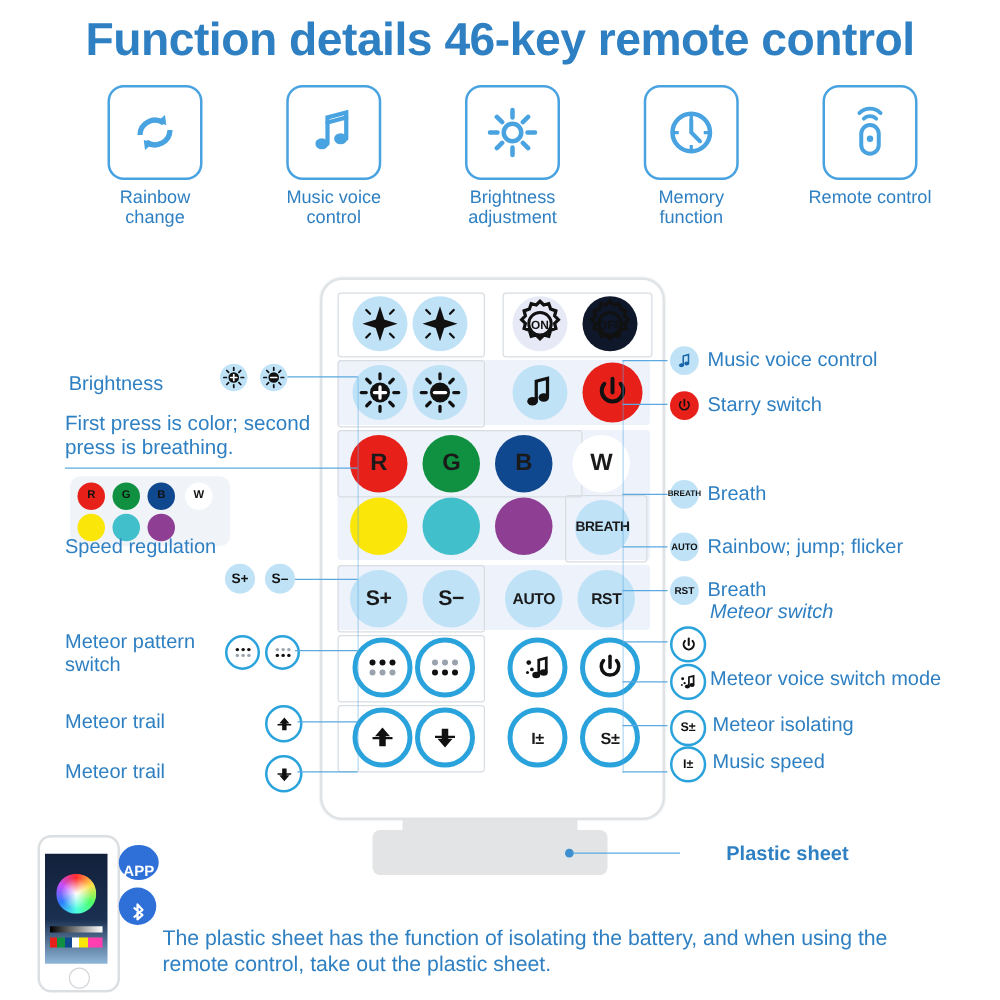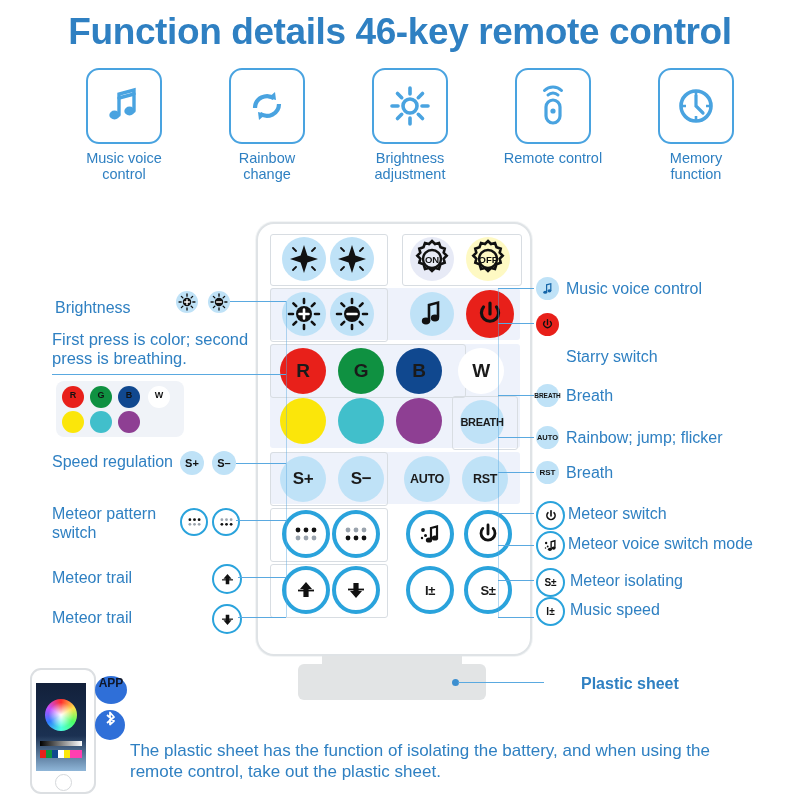--- a/index.html
+++ b/index.html
@@ -96,106 +96,106 @@
     overflow:hidden;
   }
   #wheel{
     position:absolute;left:9px;top:16px;width:32px;height:32px;border-radius:50%;
     background:
       radial-gradient(circle at 50% 50%, #ffffff 0%, rgba(255,255,255,0) 55%),
       conic-gradient(#ff2d2d,#ffe14d,#4dff66,#4dffe1,#2d7bff,#c34dff,#ff2d2d);
   }
   .badge{
     position:absolute;border-radius:50%;background:#2f6fd8;
-    display:flex;align-items:flex-start;justify-content:center;
-    color:#0f172a;font-weight:bold;
+    display:flex;align-items:flex-end;justify-content:center;
+    color:#ffffff;font-weight:bold;
   }
   #bottom-note{
     left:130px;top:740px;width:630px;font-size:17px;line-height:21px;color:#2f80c2;
   }
 </style>
 </head>
 <body>
 
 <div class="abs" id="page-title">Function details 46-key remote control</div>
 
 <div class="abs" id="feature-strip">
+
+  <div class="feature">
+    <div class="feature-box">
+      <svg class="ic" width="44" height="44" viewBox="0 0 44 44">
+        <g fill="none" stroke="#49a3e0" stroke-width="4.2">
+          <path d="M10 24a12 12 0 0 1 19-9.6"></path>
+          <path d="M34 20a12 12 0 0 1-19 9.6"></path>
+        </g>
+        <path d="M30 8l1 8-8-2z" fill="#49a3e0"></path>
+        <path d="M14 36l-1-8 8 2z" fill="#49a3e0"></path>
+      </svg>
+    </div>
+    <div class="feature-label" style="white-space:pre-line">Rainbow
+change</div>
+  </div>
 
   <div class="feature">
     <div class="feature-box">
       <svg class="ic" width="44" height="44" viewBox="0 0 44 44">
         <g fill="none" stroke="#49a3e0" stroke-width="3.4" stroke-linecap="round">
           <path d="M17 31V10l15-4v21"></path>
             <path d="M17 14l15-4"></path>
         </g>
         <ellipse cx="12.5" cy="31" rx="5.2" ry="4.4" fill="#49a3e0"></ellipse>
         <ellipse cx="27.5" cy="27" rx="5.2" ry="4.4" fill="#49a3e0"></ellipse>
       </svg>
     </div>
     <div class="feature-label" style="white-space:pre-line">Music voice
 control</div>
-  </div>
-
-  <div class="feature">
-    <div class="feature-box">
-      <svg class="ic" width="44" height="44" viewBox="0 0 44 44">
-        <g fill="none" stroke="#49a3e0" stroke-width="4.2">
-          <path d="M10 24a12 12 0 0 1 19-9.6"></path>
-          <path d="M34 20a12 12 0 0 1-19 9.6"></path>
-        </g>
-        <path d="M30 8l1 8-8-2z" fill="#49a3e0"></path>
-        <path d="M14 36l-1-8 8 2z" fill="#49a3e0"></path>
-      </svg>
-    </div>
-    <div class="feature-label" style="white-space:pre-line">Rainbow
-change</div>
   </div>
 
 
   <div class="feature">
     <div class="feature-box">
       <svg class="ic" width="44" height="44" viewBox="0 0 44 44">
         <circle cx="22" cy="22" r="7" fill="none" stroke="#49a3e0" stroke-width="3.6"></circle>
         <g stroke="#49a3e0" stroke-width="3.6" stroke-linecap="round">
           <path d="M22 4v6M22 34v6M4 22h6M34 22h6"></path>
           <path d="M9.5 9.5l4.2 4.2M30.3 30.3l4.2 4.2M34.5 9.5l-4.2 4.2M13.7 30.3l-4.2 4.2"></path>
         </g>
       </svg>
     </div>
     <div class="feature-label" style="white-space:pre-line">Brightness
 adjustment</div>
-  </div>
-
-  <div class="feature">
-    <div class="feature-box">
-      <svg class="ic" width="44" height="44" viewBox="0 0 44 44">
-        <rect x="15" y="16" width="14" height="23" rx="7" fill="none" stroke="#49a3e0" stroke-width="3.2"></rect>
-        <circle cx="22" cy="27" r="2.6" fill="#49a3e0"></circle>
-        <g fill="none" stroke="#49a3e0" stroke-width="3" stroke-linecap="round">
-          <path d="M17 11a7 7 0 0 1 10 0"></path>
-            <path d="M13.5 6.5a12 12 0 0 1 17 0"></path>
-        </g>
-      </svg>
-    </div>
-    <div class="feature-label" style="white-space:pre-line">Remote control</div>
   </div>
 
   <div class="feature">
     <div class="feature-box">
       <svg class="ic" width="44" height="44" viewBox="0 0 44 44">
         <circle cx="22" cy="22" r="15" fill="none" stroke="#49a3e0" stroke-width="3.6"></circle>
         <path d="M22 12v10l7 7" fill="none" stroke="#49a3e0" stroke-width="3.2" stroke-linecap="round"></path>
         <g stroke="#49a3e0" stroke-width="2.6">
             <path d="M7 22h5M32 22h5M22 7v5M22 32v5"></path>
           </g>
       </svg>
     </div>
     <div class="feature-label" style="white-space:pre-line">Memory
 function</div>
   </div>
+
+  <div class="feature">
+    <div class="feature-box">
+      <svg class="ic" width="44" height="44" viewBox="0 0 44 44">
+        <rect x="15" y="16" width="14" height="23" rx="7" fill="none" stroke="#49a3e0" stroke-width="3.2"></rect>
+        <circle cx="22" cy="27" r="2.6" fill="#49a3e0"></circle>
+        <g fill="none" stroke="#49a3e0" stroke-width="3" stroke-linecap="round">
+          <path d="M17 11a7 7 0 0 1 10 0"></path>
+            <path d="M13.5 6.5a12 12 0 0 1 17 0"></path>
+        </g>
+      </svg>
+    </div>
+    <div class="feature-label" style="white-space:pre-line">Remote control</div>
+  </div>
 </div>
 
 <div class="abs" id="remote">
 
   <div class="panel-out" style="left:12px;top:10px;width:116px;height:50px;"></div>
   <div class="panel-out" style="left:144px;top:10px;width:118px;height:50px;"></div>
 
   <div class="btn bblue" style="left:24px;top:13px;width:44px;height:44px;">
     <svg width="34" height="34" viewBox="0 0 34 34">
       <path d="M17 3l3.4 10.6L31 17l-10.6 3.4L17 31l-3.4-10.6L3 17l10.6-3.4z" fill="#111"></path>
@@ -213,21 +213,21 @@
     </svg>
   </div>
 
   <div class="btn" style="left:152px;top:13px;width:44px;height:44px;background:#e7eaf6;">
     <svg width="40" height="40" viewBox="0 0 40 40">
       <path d="M20 2l3 3 4-1 1.5 4.2 4.2 1.5-1 4 3 3-3 3 1 4-4.2 1.5L27 30l-4-1-3 3-3-3-4 1-1.5-4.8L7.3 23.7l1-4-3-3 3-3-1-4 4.2-1.5L13 4l4 1z" fill="none" stroke="#111" stroke-width="2.6"></path>
       <circle cx="20" cy="20" r="9" fill="none" stroke="#111" stroke-width="2.4"></circle>
       <text x="20" y="24" text-anchor="middle" font-size="9.5" font-weight="bold" fill="#111" font-family="Liberation Sans, sans-serif">ON</text>
     </svg>
   </div>
-  <div class="btn" style="left:208px;top:13px;width:44px;height:44px;background:#fef9c3;">
+  <div class="btn" style="left:208px;top:13px;width:44px;height:44px;background:#0f172a;">
     <svg width="40" height="40" viewBox="0 0 40 40">
       <path d="M20 2l3 3 4-1 1.5 4.2 4.2 1.5-1 4 3 3-3 3 1 4-4.2 1.5L27 30l-4-1-3 3-3-3-4 1-1.5-4.8L7.3 23.7l1-4-3-3 3-3-1-4 4.2-1.5L13 4l4 1z" fill="none" stroke="#111" stroke-width="2.6"></path>
       <circle cx="20" cy="20" r="9" fill="none" stroke="#111" stroke-width="2.4"></circle>
       <text x="20" y="24" text-anchor="middle" font-size="9.5" font-weight="bold" fill="#111" font-family="Liberation Sans, sans-serif">OFF</text>
     </svg>
   </div>
 
   <div class="panel" style="left:12px;top:64px;width:250px;height:52px;"></div>
   <div class="panel-out" style="left:12px;top:64px;width:116px;height:52px;"></div>
 
@@ -412,21 +412,21 @@
     <div class="sw-lbl">B</div>
     </div>
   <div class="sw" style="left:92px;top:5px;width:22px;height:22px;background:#ffffff;">
     <div class="sw-lbl" style="color:#111">W</div>
     </div>
   <div class="sw" style="left:6px;top:30px;width:22px;height:22px;background:#fbe60a;"></div>
   <div class="sw" style="left:34px;top:30px;width:22px;height:22px;background:#41bfcb;"></div>
   <div class="sw" style="left:62px;top:30px;width:22px;height:22px;background:#8e3f93;"></div>
 </div>
 
-<div class="cap" style="left:52px;top:452px;text-align:right;">Speed regulation</div>
+<div class="cap" style="left:52px;top:428px;text-align:right;">Speed regulation</div>
 <div class="chip bblue" style="left:180px;top:451px;width:24px;height:24px;font-size:11px;">S+</div>
 <div class="chip bblue" style="left:212px;top:451px;width:24px;height:24px;font-size:11px;">S–</div>
 <div class="lead" style="left:236px;top:463px;width:50px;"></div>
 
 <div class="cap wrap" style="left:52px;top:504px;width:130px;white-space:pre-line;">Meteor pattern
 switch</div>
 <div class="chip ringm" style="left:180px;top:508px;width:24px;height:24px;">
   <svg width="15" height="12" viewBox="0 0 26 20">
       <g fill="#111">
         <circle cx="5" cy="6" r="2.4"></circle>
@@ -486,42 +486,42 @@
   </div>
 <div class="cap" style="left:566px;top:279px;">Music voice control</div>
 
 <div class="lead" style="left:498px;top:323px;width:36px;"></div>
 <div class="chip" style="left:536px;top:313px;width:23px;height:23px;background:#e8201a;">
   <svg width="13" height="13" viewBox="0 0 30 30">
       <path d="M15 4v11" stroke="#111" stroke-width="3.2" stroke-linecap="round"></path>
   <path d="M8.5 8a8.6 8.6 0 1 0 13 0" fill="none" stroke="#111" stroke-width="3.2" stroke-linecap="round"></path>
     </svg>
   </div>
-<div class="cap" style="left:566px;top:315px;margin-top:32px;">Starry switch</div>
+<div class="cap" style="left:566px;top:315px;">Starry switch</div>
 
 <div class="lead" style="left:498px;top:395px;width:36px;"></div>
 <div class="chip bblue" style="left:536px;top:384px;width:23px;height:23px;font-size:6.5px;">BREATH</div>
 <div class="cap" style="left:566px;top:386px;">Breath</div>
 
 <div class="lead" style="left:498px;top:437px;width:36px;"></div>
 <div class="chip bblue" style="left:536px;top:426px;width:23px;height:23px;font-size:7.5px;">AUTO</div>
 <div class="cap" style="left:566px;top:428px;">Rainbow; jump; flicker</div>
 
 <div class="lead" style="left:498px;top:472px;width:36px;"></div>
 <div class="chip bblue" style="left:536px;top:461px;width:23px;height:23px;font-size:8px;">RST</div>
 <div class="cap" style="left:566px;top:463px;">Breath</div>
 
 <div class="lead" style="left:498px;top:513px;width:36px;"></div>
 <div class="chip ringm" style="left:536px;top:501px;width:25px;height:25px;">
   <svg width="14" height="14" viewBox="0 0 24 24">
       <path d="M12 3v9" stroke="#111" stroke-width="2.8" stroke-linecap="round"></path>
   <path d="M6.8 6.4a7 7 0 1 0 10.4 0" fill="none" stroke="#111" stroke-width="2.8" stroke-linecap="round"></path>
     </svg>
   </div>
-<div class="cap" style="left:568px;top:504px;">Meteor switch</div>
+<div class="cap" style="left:568px;top:480px;font-style:italic;">Meteor switch</div>
 
 <div class="lead" style="left:498px;top:545px;width:36px;"></div>
 <div class="chip ringm" style="left:536px;top:531px;width:25px;height:25px;">
   <svg width="15" height="15" viewBox="0 0 24 24">
       <path d="M13 18V6l6-1.6V15" fill="none" stroke="#111" stroke-width="2.2" stroke-linecap="round"></path>
   <ellipse cx="11" cy="18" rx="3.2" ry="2.6" fill="#111"></ellipse>
       <ellipse cx="17" cy="16" rx="3.2" ry="2.6" fill="#111"></ellipse>
   <g fill="#111">
         <circle cx="5" cy="8" r="1.9"></circle>
         <circle cx="7.5" cy="13.5" r="1.5"></circle>

